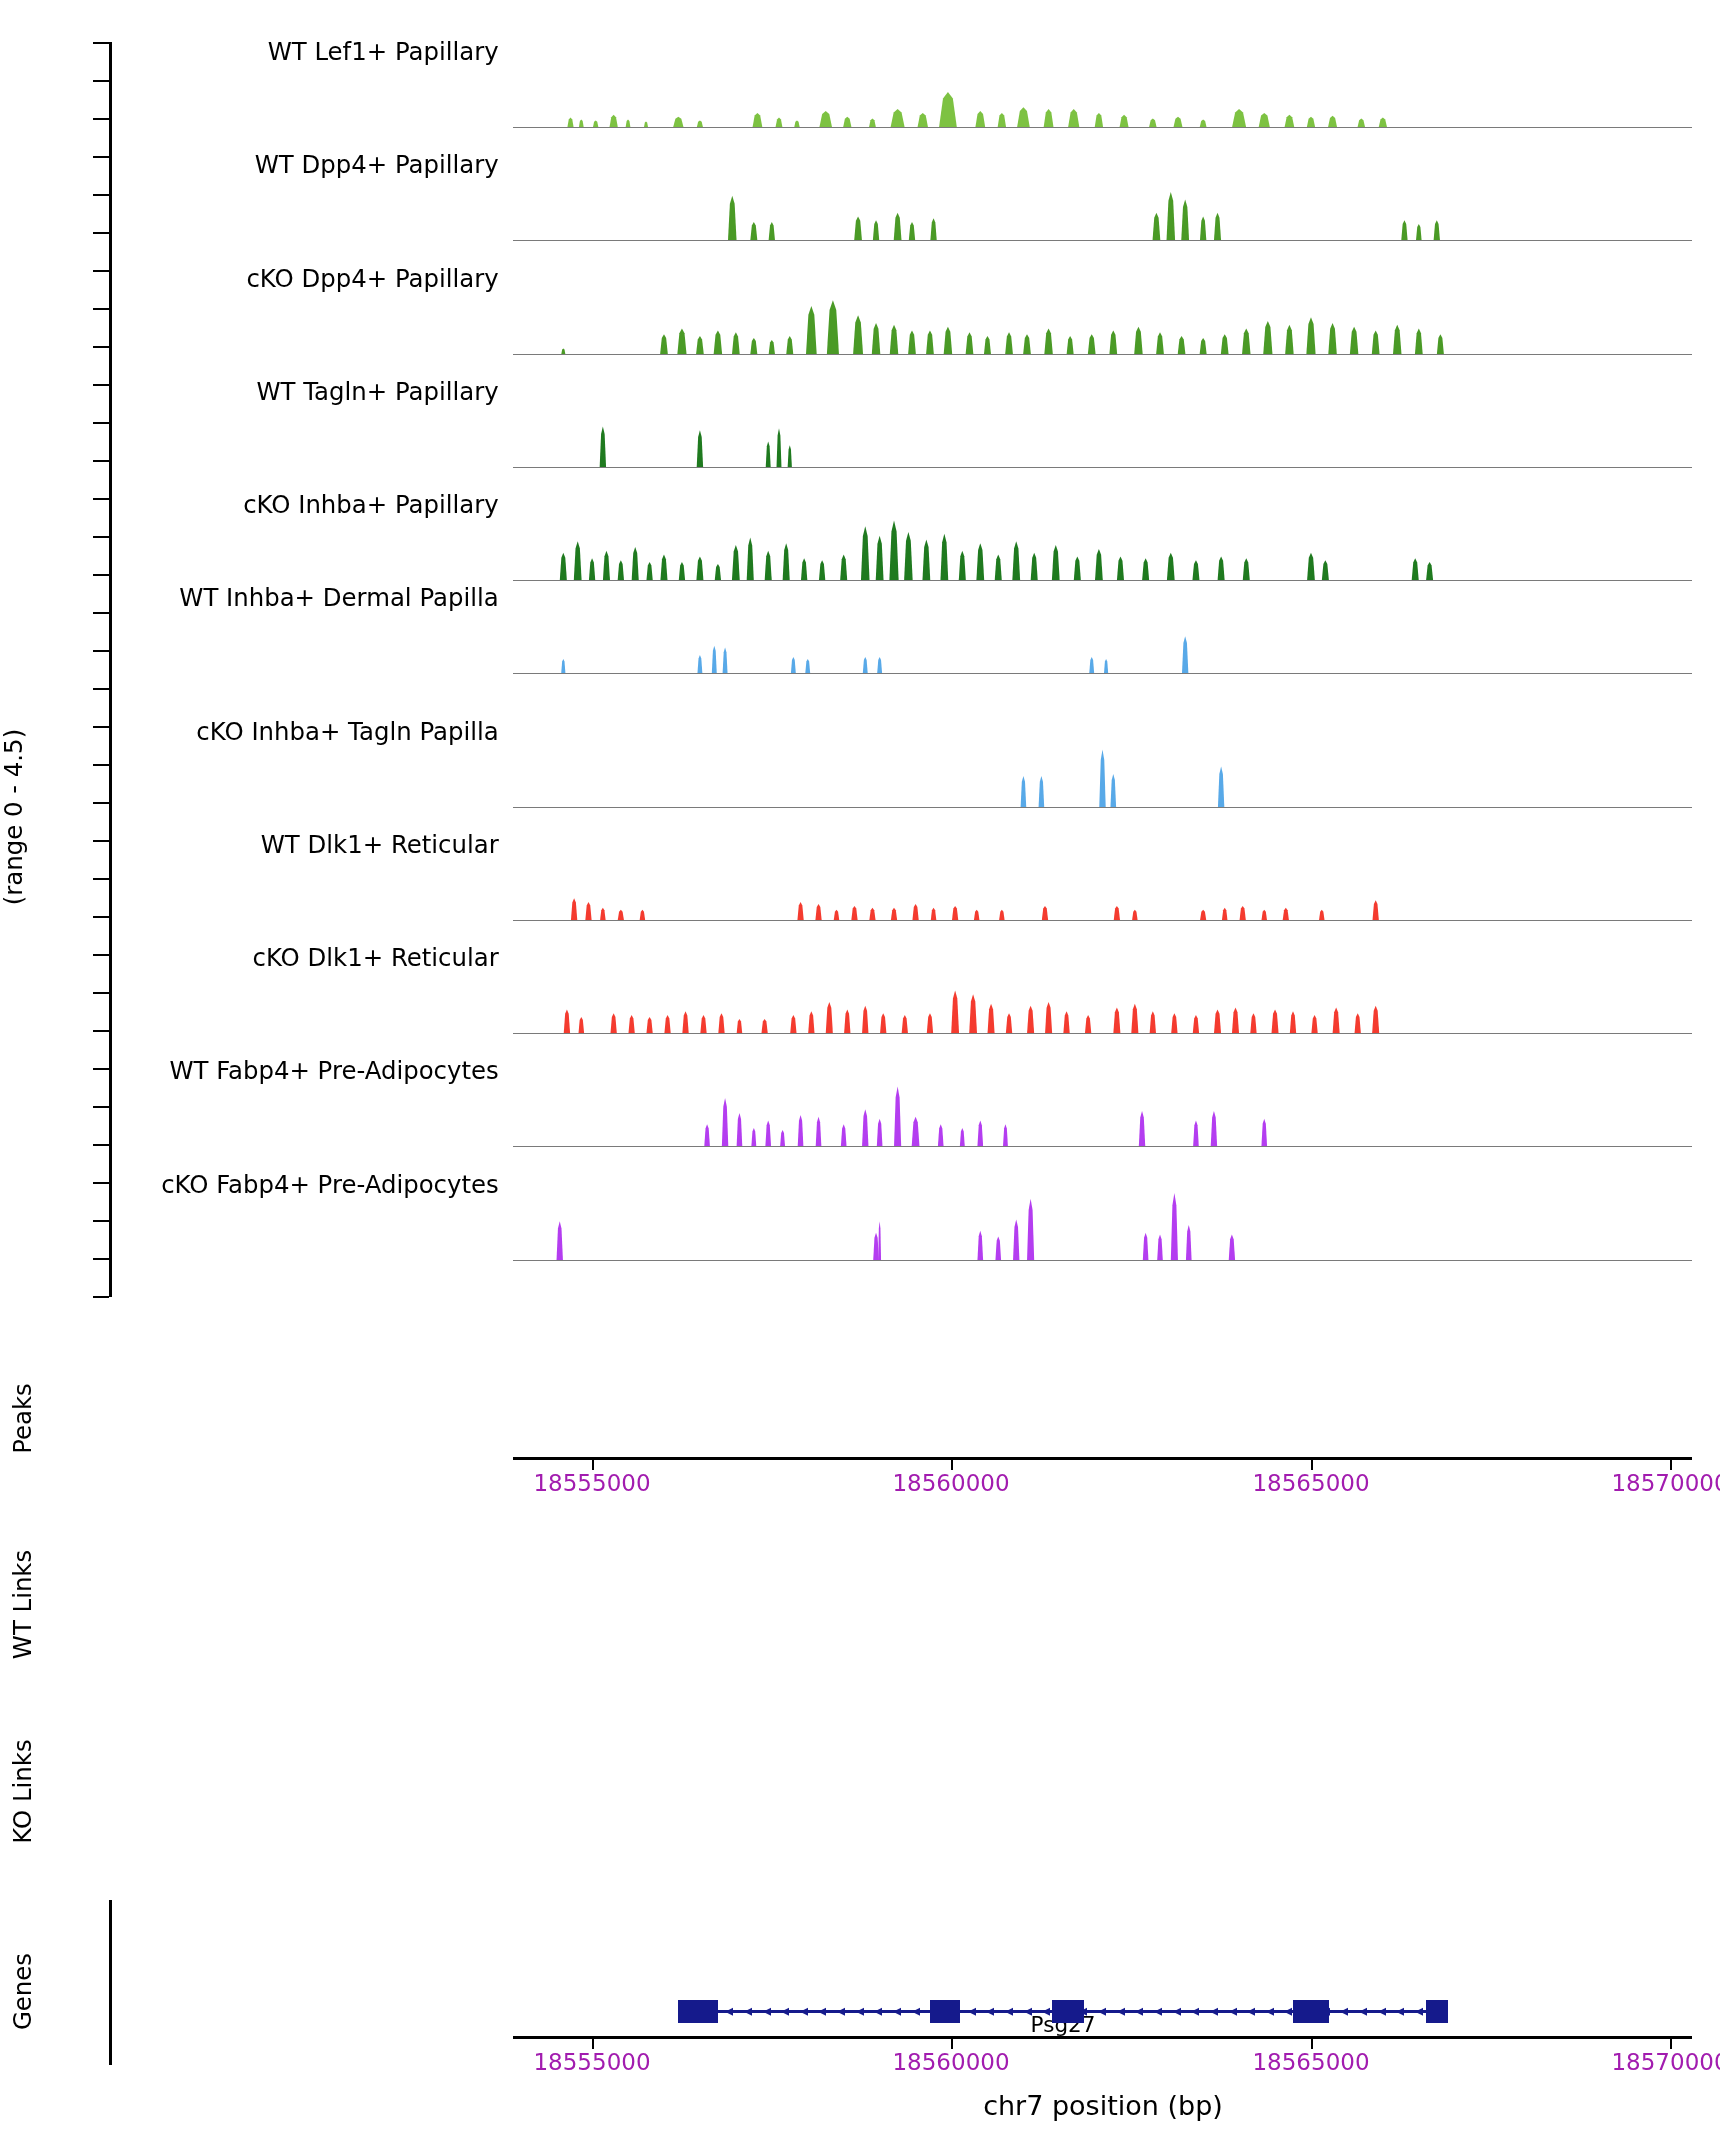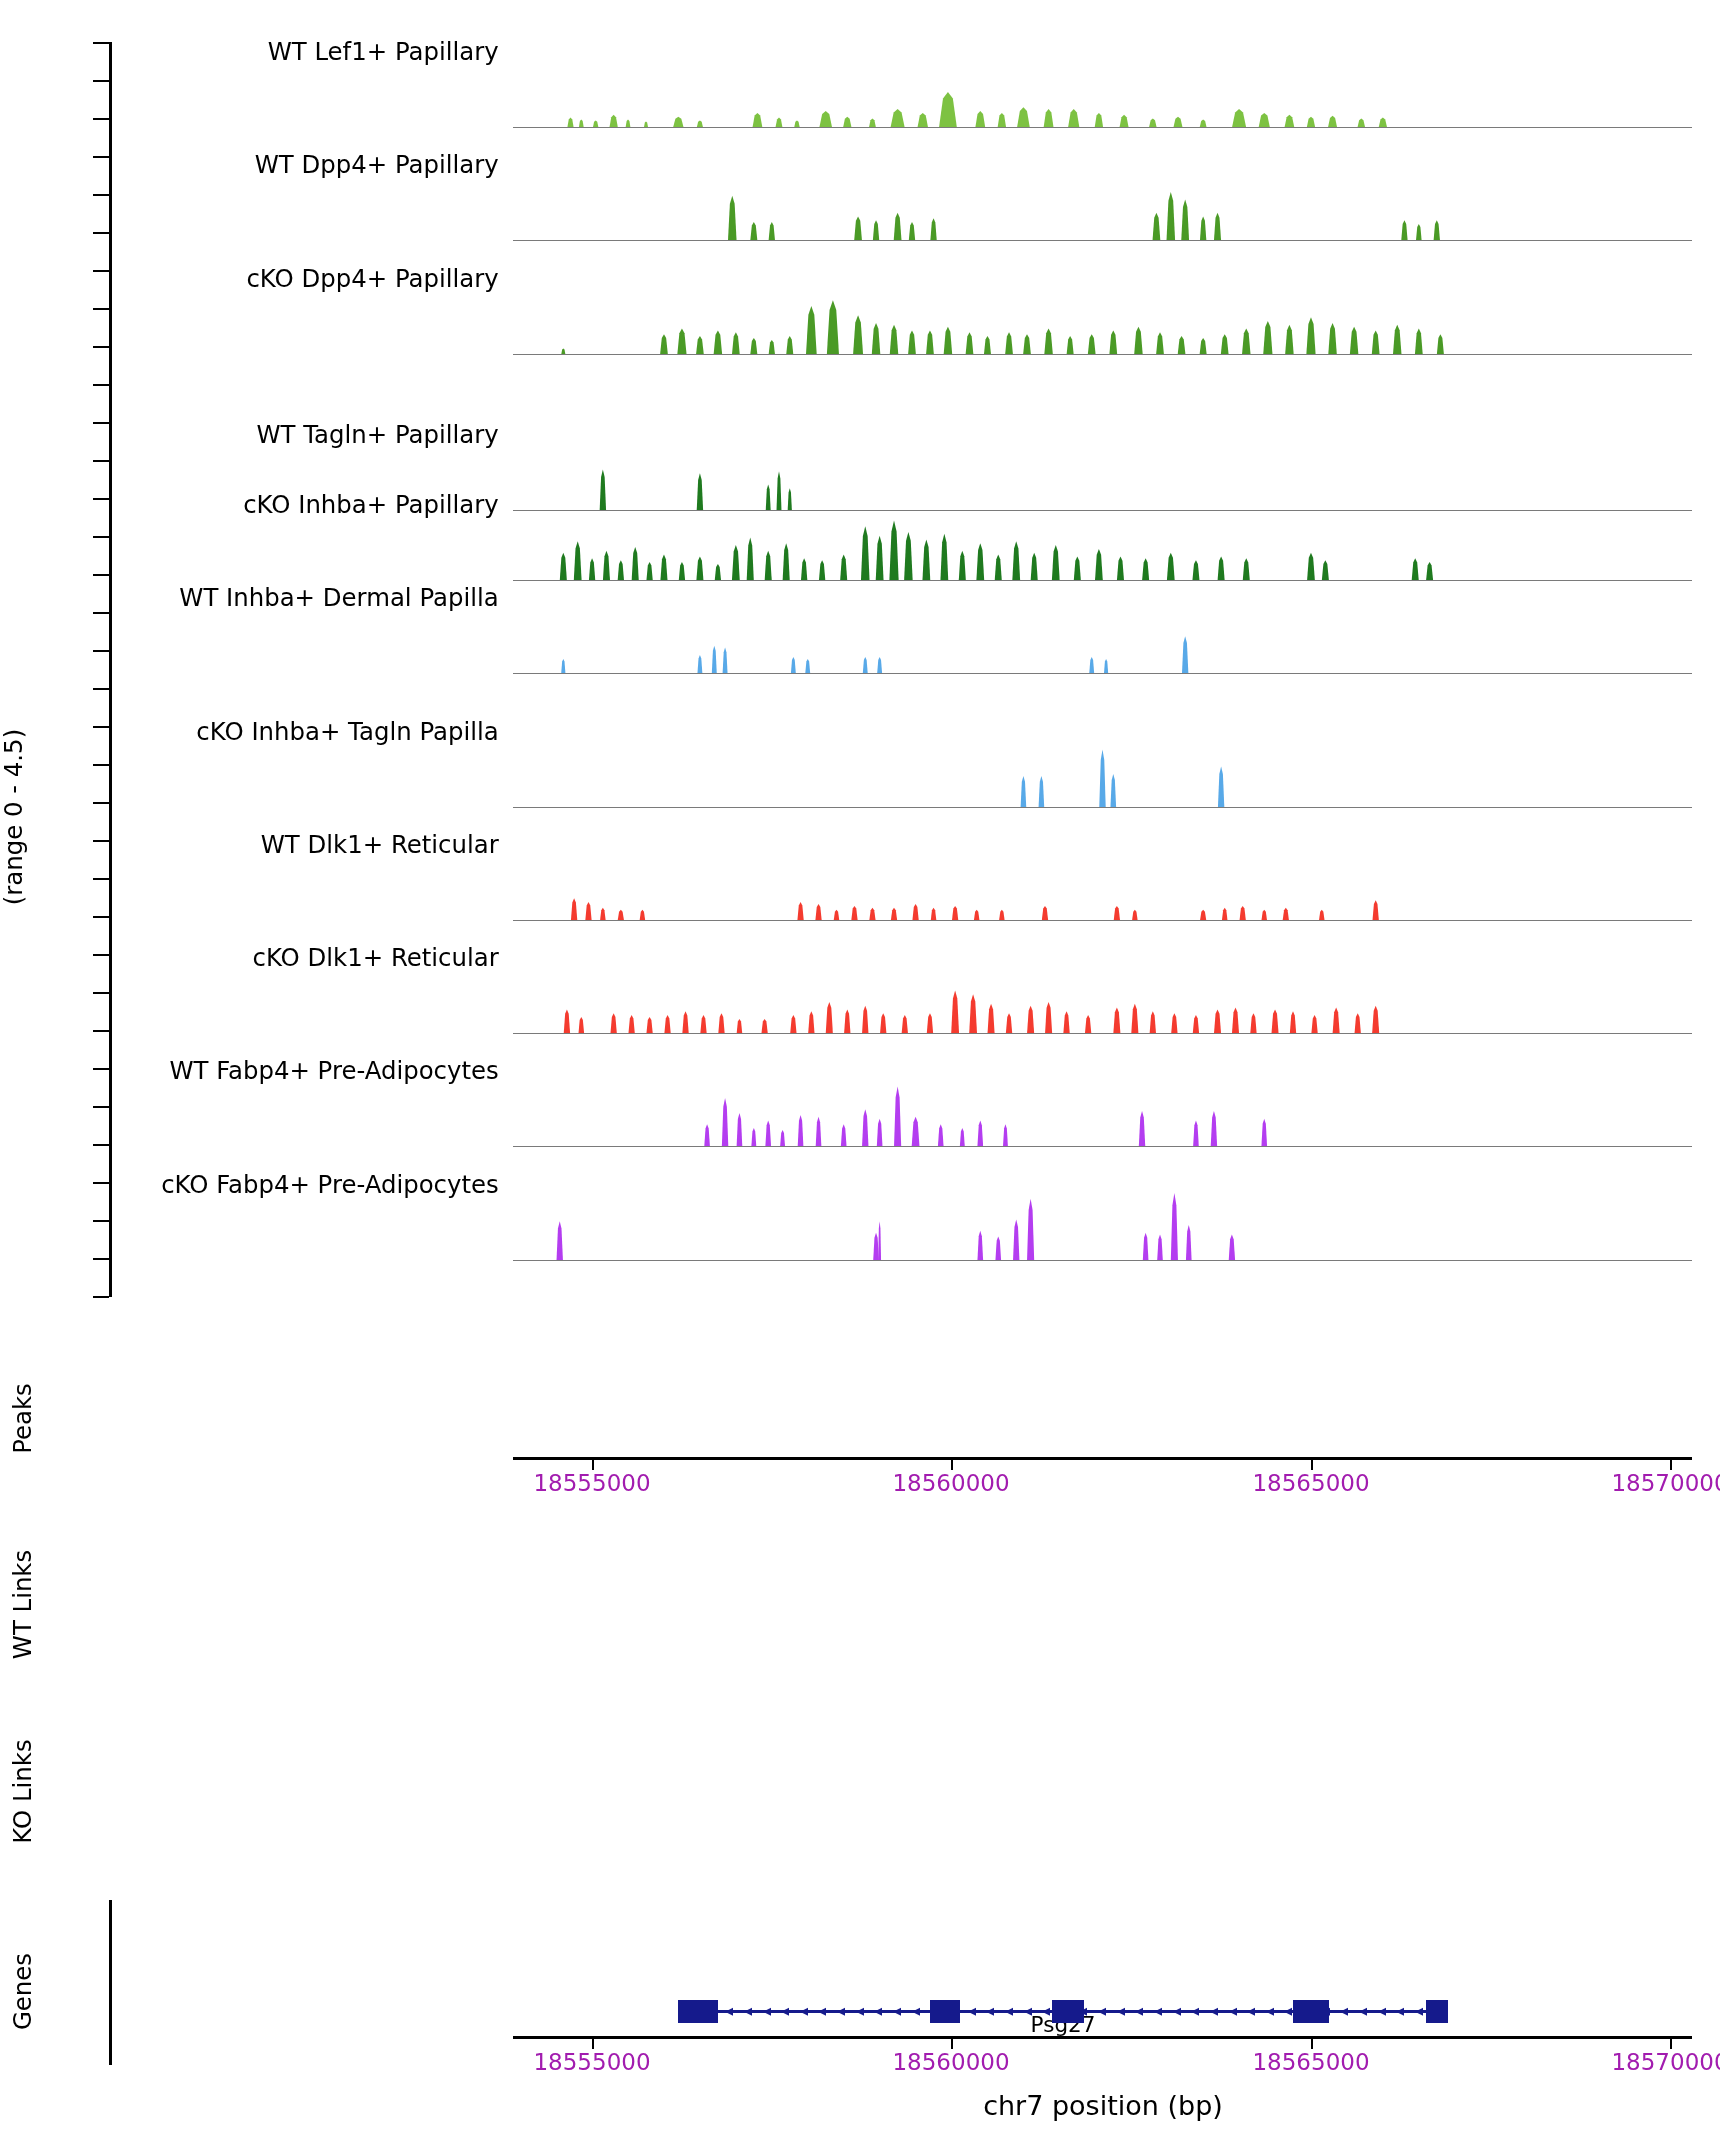--- a/index.html
+++ b/index.html
@@ -263,21 +263,21 @@
           <polygon points="1106.8643292682927,118 1109.7982469512197,74.99555555555557 1113.3841463414635,65.55555555555556 1116.9700457317074,74.99555555555557 1119.9039634146343,118" fill="#4a9a26"></polygon>
           <polygon points="1137.4573170731708,118 1140.1655487804878,81.44622222222222 1143.4756097560976,73.42222222222222 1146.7856707317073,81.44622222222222 1149.4939024390244,118" fill="#4a9a26"></polygon>
           <polygon points="1167.5487804878048,118 1170.257012195122,85.74666666666667 1173.5670731707316,78.66666666666667 1176.8771341463414,85.74666666666667 1179.5853658536585,118" fill="#4a9a26"></polygon>
           <polygon points="1198.141768292683,118 1200.6243140243903,90.04711111111111 1203.658536585366,83.9111111111111 1206.6927591463416,90.04711111111111 1209.1753048780488,118" fill="#4a9a26"></polygon>
           <polygon points="1227.7317073170732,118 1230.4399390243902,83.59644444444444 1233.75,76.04444444444445 1237.0600609756098,83.59644444444444 1239.7682926829268,118" fill="#4a9a26"></polygon>
           <polygon points="1258.3246951219512,118 1260.8072408536584,87.8968888888889 1263.841463414634,81.28888888888889 1266.8756859756097,87.8968888888889 1269.358231707317,118" fill="#4a9a26"></polygon>
           <polygon points="1288.9176829268292,118 1291.1745426829268,94.34755555555556 1293.9329268292684,89.15555555555555 1296.69131097561,94.34755555555556 1298.9481707317075,118" fill="#4a9a26"></polygon>
         </svg>
         <div class="baseline"></div>
       </div>
-      <div class="track" style="top: 383px; height: 85px; margin-top: 43px;">
+      <div class="track" style="top: 383px; height: 85px;">
         <div class="tname" style="top: -5.7px;">WT Tagln+ Papillary</div>
         <svg viewBox="0 0 1645 118" preserveAspectRatio="none">
           <polygon points="120.86737804878048,118 122.89855182926829,70.69511111111112 125.3810975609756,60.3111111111111 127.86364329268292,70.69511111111112 129.8948170731707,118" fill="#1f7a1f"></polygon>
           <polygon points="256.2789634146341,118 258.3101371951219,74.99555555555557 260.79268292682923,65.55555555555556 263.27522865853655,74.99555555555557 265.30640243902434,118" fill="#1f7a1f"></polygon>
           <polygon points="352.57164634146346,118 354.1514481707317,87.8968888888889 356.08231707317077,81.28888888888889 358.0131859756098,87.8968888888889 359.5929878048781,118" fill="#1f7a1f"></polygon>
           <polygon points="367.6173780487806,118 369.19717987804887,72.84533333333334 371.1280487804879,62.93333333333333 373.05891768292696,72.84533333333334 374.6387195121952,118" fill="#1f7a1f"></polygon>
           <polygon points="383.1646341463414,118 384.51874999999995,92.19733333333333 386.17378048780483,86.53333333333333 387.8288109756097,92.19733333333333 389.18292682926824,118" fill="#1f7a1f"></polygon>
         </svg>
         <div class="baseline"></div>
       </div>

